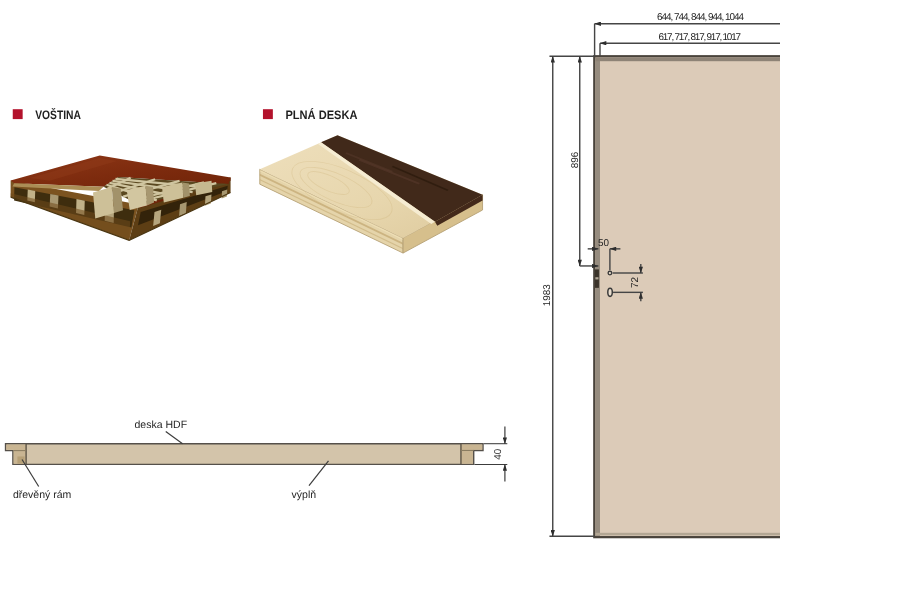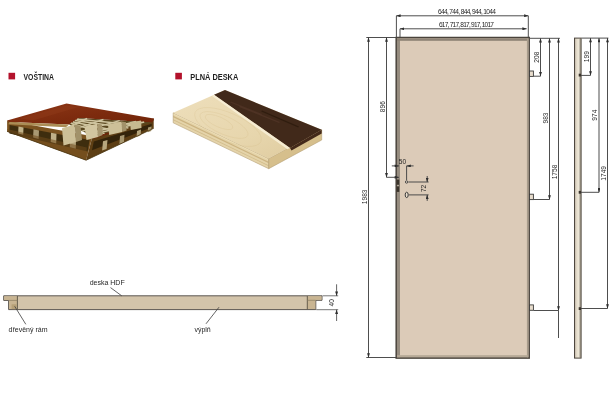--- a/index.html
+++ b/index.html
@@ -1,16 +1,16 @@
 <!DOCTYPE html>
 <html><head>
 <meta charset="utf-8">
 <style>
   html,body{margin:0;padding:0;background:#fff;}
-  #page{position:relative;width:612px;height:405px;background:#fff;overflow:hidden;}
+  #page{position:relative;width:520px;height:405px;background:#fff;overflow:hidden;}
   svg{position:absolute;left:0;top:0;}
   text{font-family:"Liberation Sans",sans-serif;fill:#1f1f1f;}
 </style>
 </head>
 <body>
 <div id="page">
 <svg width="612" height="405" viewBox="0 0 612 405">
 <defs>
   <marker id="arr" viewBox="0 0 6 4" refX="5.8" refY="2" markerWidth="4.9" markerHeight="2.9" orient="auto-start-reverse" markerUnits="userSpaceOnUse">
     <path d="M0,0 L6,2 L0,4 z" fill="#2e2e2e"></path>

